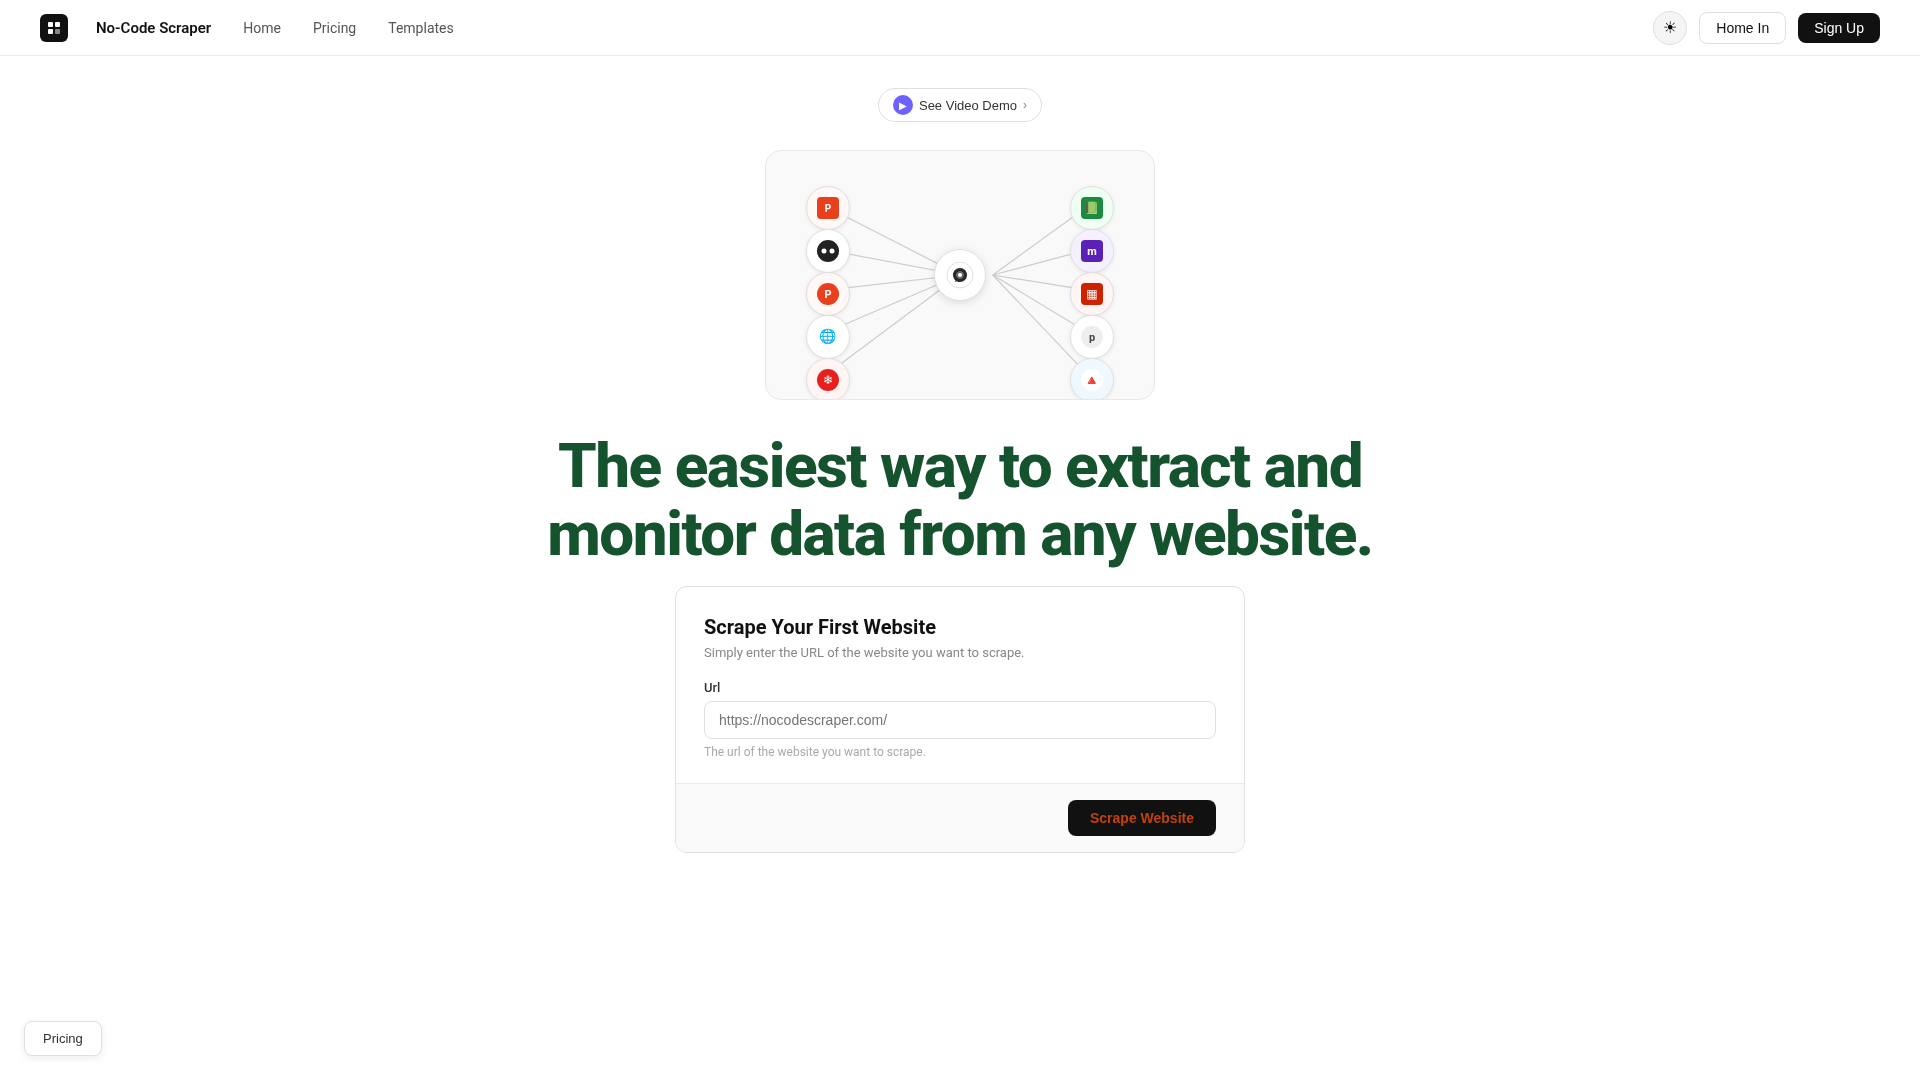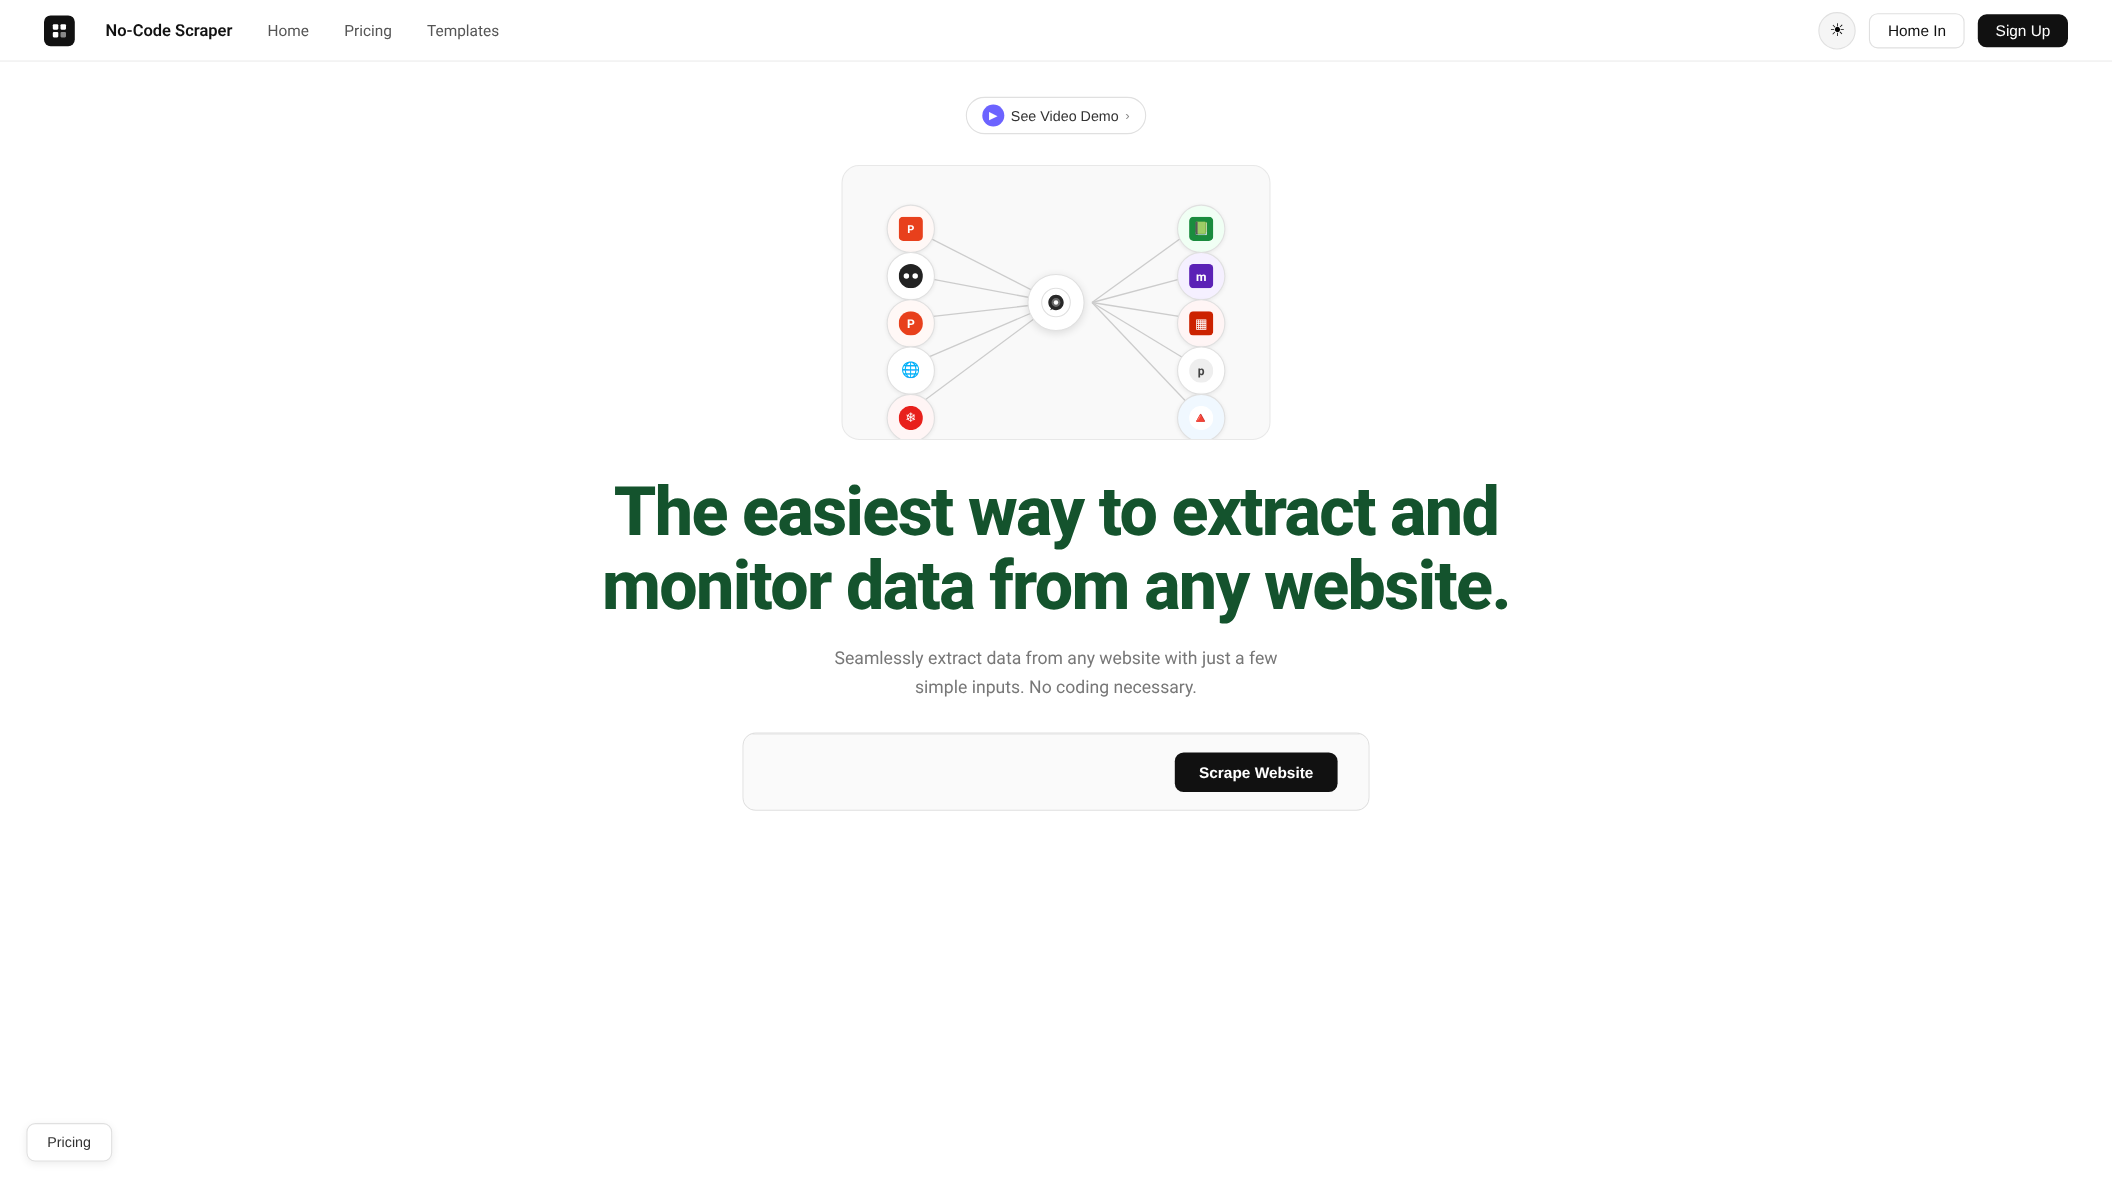--- a/index.html
+++ b/index.html
@@ -296,21 +296,21 @@
     .scrape-card-footer {
       padding: 16px 28px;
       background: #fafafa;
       border-top: 1px solid #ebebeb;
       display: flex;
       justify-content: flex-end;
     }
     .btn-scrape {
       padding: 10px 22px;
       background: #111;
-      color: #ffffff;
+      color: #c2410c;
       border: none;
       border-radius: 8px;
       font-size: 14px;
       font-weight: 600;
       cursor: pointer;
     }
 
     
     .support-btn {
       position: fixed;
@@ -450,24 +450,30 @@
     <div class="node" style="top:207px;right:40px;background:#f0f8ff;">
       <svg width="22" height="22" viewBox="0 0 22 22">
           <circle cx="11" cy="11" r="11" fill="#fff"></circle>
           <text x="11" y="15.5" text-anchor="middle" font-size="14">🔺</text>
         </svg>
     </div>
   </div>
 
   <h1 class="hero-title">The easiest way to extract and monitor data from any website.</h1>
 
-  <p class="hero-subtitle">Seamlessly extract data from any website with just a few simple inputs. No coding necessary.</p>
 
 
   <div class="scrape-card">
+    <div class="scrape-card-body">
+      <div class="scrape-card-title">Scrape Your First Website</div>
+      <div class="scrape-card-desc">Simply enter the URL of the website you want to scrape.</div>
+      <div class="field-label">Url</div>
+      <input class="url-input" type="text" placeholder="https://nocodescraper.com/" style="">
+      <div class="field-hint">The url of the website you want to scrape.</div>
+    </div>
     <div class="scrape-card-footer">
       <button class="btn-scrape">Scrape Website</button>
     </div>
   </div>
 
 </main>
 
 <button class="support-btn">Pricing</button>
 
 </body></html>

